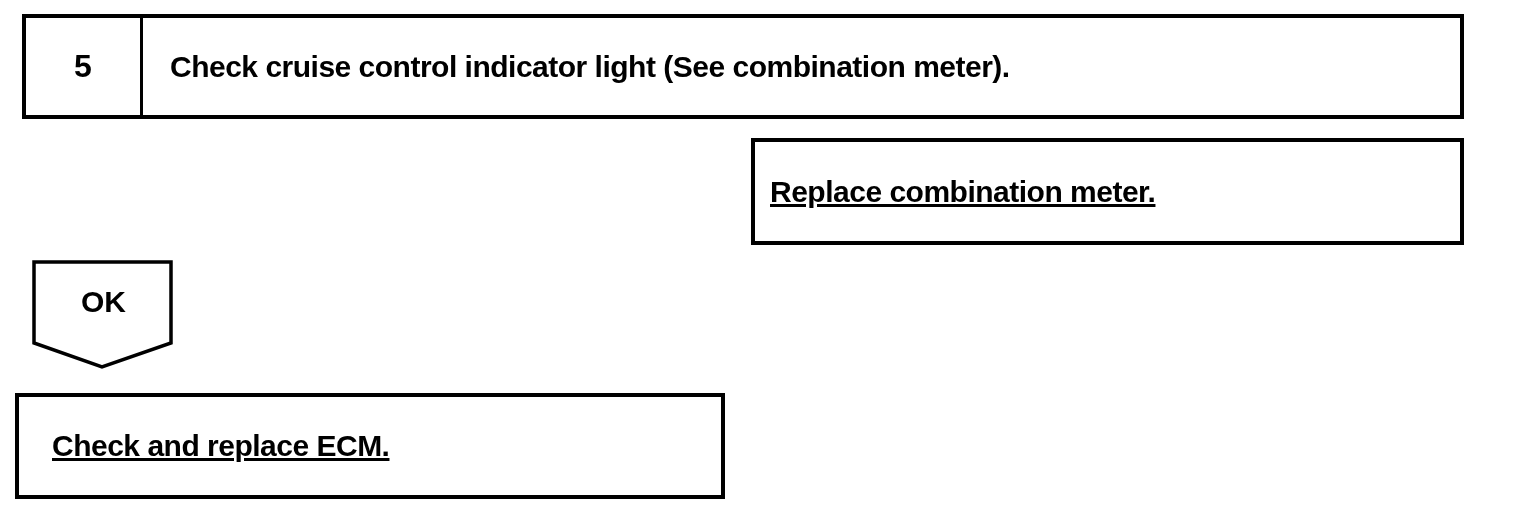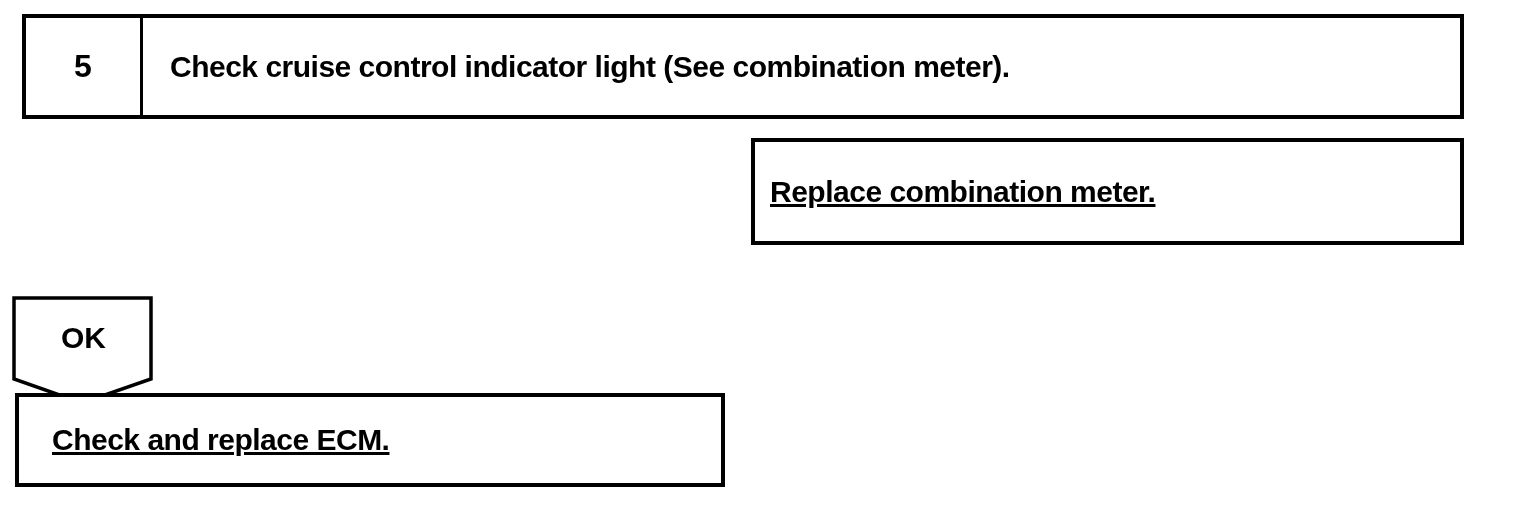--- a/index.html
+++ b/index.html
@@ -71,44 +71,43 @@
     width: 126px;
     height: 112px;
   }
   .ng-connector .connector-label {
     left: 0;
     top: 0;
     width: 92px;
     height: 112px;
   }
   .ok-connector {
-    left: 12px;
+    left: 32px;
     top: 260px;
     width: 143px;
     height: 111px;
-    margin-top: 36px;
   }
   .ok-connector .connector-label {
     left: 0;
     top: 0;
     width: 143px;
     height: 84px;
   }
   .ng-action-box {
     left: 751px;
     top: 138px;
     width: 713px;
     height: 107px;
     padding-left: 15px;
   }
   .ok-action-box {
     left: 15px;
     top: 393px;
     width: 710px;
-    height: 94px;
+    height: 106px;
     padding-left: 33px;
   }
   .action-text {
     font-size: 30px;
     font-weight: 700;
     letter-spacing: -0.5px;
     white-space: nowrap;
     text-decoration: underline;
   }
 </style>

